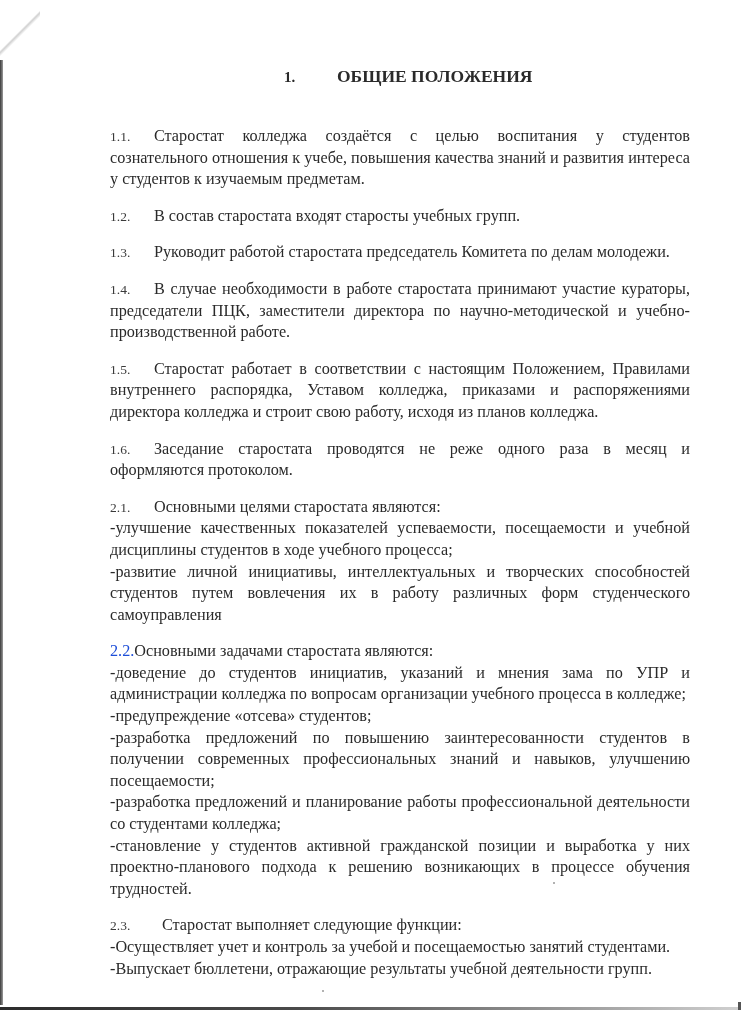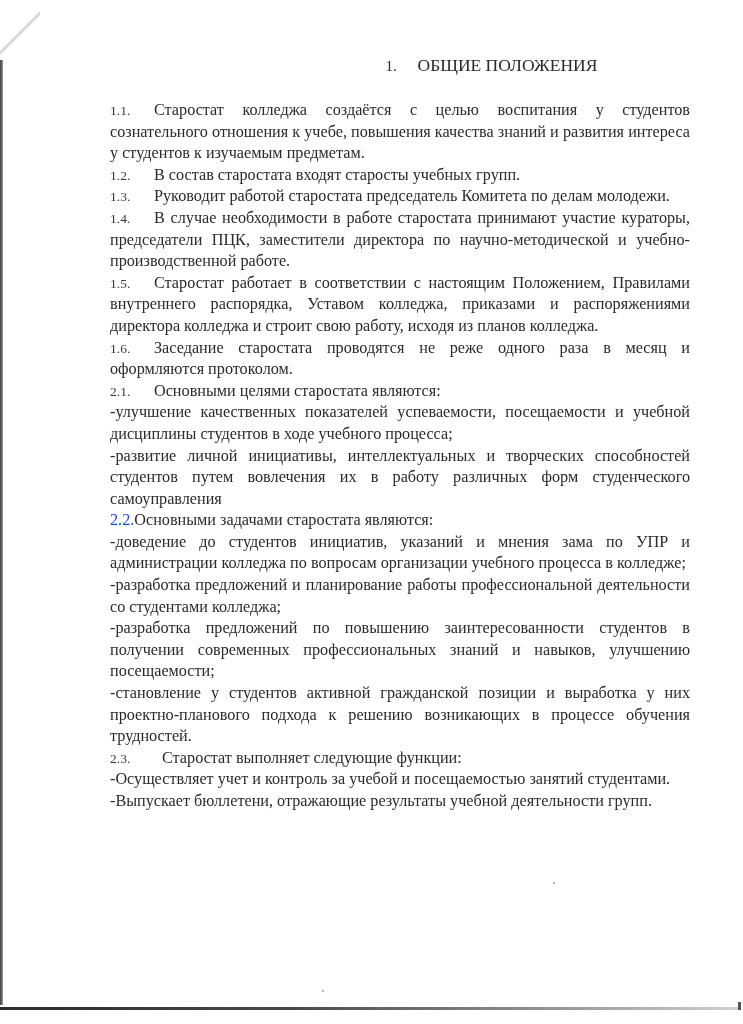--- a/index.html
+++ b/index.html
@@ -49,45 +49,45 @@
   }
   .page {
     position: absolute;
     left: 110px;
     top: 52px;
     width: 580px;
     font-size: 16.2px;
     line-height: 21.6px;
   }
   .heading {
-    font-weight: normal;
+    font-weight: bold;
     font-size: 17.5px;
     line-height: 24px;
-    margin: 1px;
+    margin: 12px;
     white-space: nowrap;
-    text-align: center;
   }
   .heading .num {
     font-size: 15px;
     display: inline-block;
   }
   .heading-1 { padding-left: 162px; margin-bottom: 22px; }
   .heading-1 .num { width: 53px; }
   .heading-2 { padding-left: 28px; margin-top: 23px; margin-bottom: 20px; }
   .heading-2 .num { width: 50px; }
   p {
     margin: 0;
     text-align: justify;
     text-align-last: left;
   }
   .num-label {
     display: inline-block;
     width: 44px;
     font-size: 13.5px;
     color: #3a3a3a;
+    margin-top: 15px;
   }
   .num-label.wide { width: 52px; }
   .num-label.inline { width: auto; font-size: 16.2px; color: #1d4ed8; }
   .speck {
     position: absolute;
     width: 2px;
     height: 2px;
     background: #999;
     border-radius: 1px;
   }
@@ -115,21 +115,22 @@
   <p><span class="num-label">1.5.</span><span>Старостат работает в соответствии с настоящим Положением, Правилами внутреннего распорядка, Уставом колледжа, приказами и распоряжениями директора колледжа и строит свою работу, исходя из планов колледжа.</span></p>
   <p><span class="num-label">1.6.</span><span>Заседание старостата проводятся не реже одного раза в месяц и оформляются протоколом.</span></p>
 
 
   <p><span class="num-label">2.1.</span><span>Основными целями старостата являются:</span></p>
   <p>-улучшение качественных показателей успеваемости, посещаемости и учебной дисциплины студентов в ходе учебного процесса;</p>
   <p>-развитие личной инициативы, интеллектуальных и творческих способностей студентов путем вовлечения их в работу различных форм студенческого самоуправления</p>
 
   <p><span class="num-label inline">2.2.</span><span>Основными задачами старостата являются:</span></p>
   <p>-доведение до студентов инициатив, указаний и мнения зама по УПР и администрации колледжа по вопросам организации учебного процесса в колледже;</p>
+  <p>-предупреждение «отсева» студентов;</p>
+  <p>-разработка предложений по повышению заинтересованности студентов в получении современных профессиональных знаний и навыков, улучшению посещаемости;</p>
   <p>-разработка предложений и планирование работы профессиональной деятельности со студентами колледжа;</p>
-  <p>-разработка предложений по повышению заинтересованности студентов в получении современных профессиональных знаний и навыков, улучшению посещаемости;</p>
   <p>-становление у студентов активной гражданской позиции и выработка у них проектно-планового подхода к решению возникающих в процессе обучения трудностей.</p>
 
   <p><span class="num-label wide">2.3.</span><span>Старостат выполняет следующие функции:</span></p>
   <p>-Осуществляет учет и контроль за учебой и посещаемостью занятий студентами.</p>
   <p>-Выпускает бюллетени, отражающие результаты учебной деятельности групп.</p>
 
 </div>
 
 </body></html>

